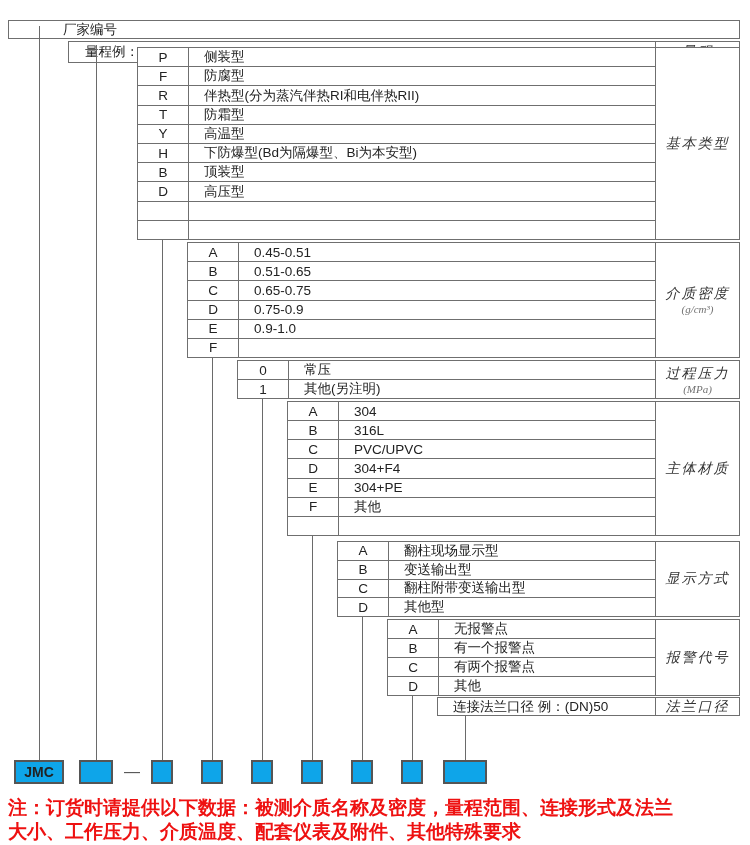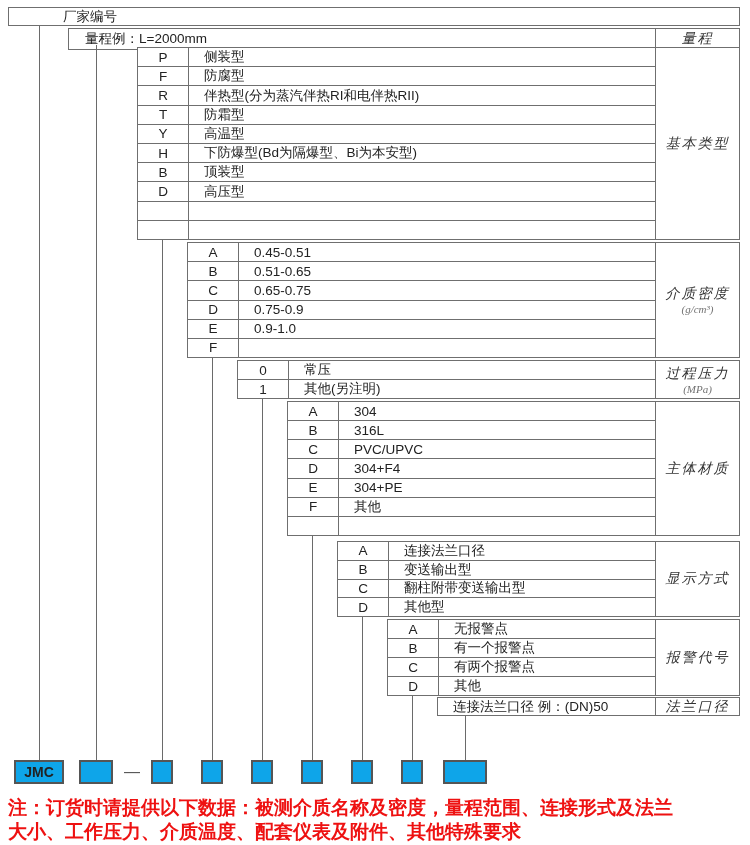--- a/index.html
+++ b/index.html
@@ -1,20 +1,20 @@
 <!DOCTYPE html>
 <html><head>
 <meta charset="utf-8">
 <style>
   html,body{margin:0;padding:0;background:#ffffff;}
   #canvas{
     position:relative;width:750px;height:845px;background:#ffffff;overflow:hidden;
     font-family:"Liberation Sans","DejaVu Sans",sans-serif;color:#222;
   }
-  .box{position:absolute;box-sizing:border-box;border:1px solid #6f6f6f;background:#fff;}
+  .box{position:absolute;box-sizing:border-box;border:1px solid #6f6f6f;background:#fff;margin-top:13px;}
   
   .toprow{display:flex;align-items:center;padding-left:54px;font-size:13.5px;}
   .rangerow{display:flex;}
   .rangerow .desc-only{flex:1;display:flex;align-items:center;padding-left:16px;font-size:13.5px;}
   
   .sec{position:absolute;box-sizing:border-box;border:1px solid #6f6f6f;background:#fff;display:flex;}
   .rows{flex:1;display:flex;flex-direction:column;}
   .row{flex:1;display:flex;border-top:1px solid #6f6f6f;min-height:0;}
   .row:first-child{border-top:none;}
   .code{width:50px;flex:0 0 50px;border-right:1px solid #6f6f6f;display:flex;align-items:center;justify-content:center;font-size:13.5px;}
@@ -176,21 +176,21 @@
     </div>
     <div class="cat">
       <div class="cat-main">主体材质</div>
     </div>
   </div>
 
   <div class="sec" style="left:337px;top:541px;width:403px;height:76px;">
     <div class="rows">
       <div class="row">
           <div class="code">A</div>
-          <div class="desc">连接法兰口径</div>
+          <div class="desc">翻柱现场显示型</div>
         </div>
       <div class="row">
           <div class="code">B</div>
           <div class="desc">变送输出型</div>
         </div>
       <div class="row">
           <div class="code">C</div>
           <div class="desc">翻柱附带变送输出型</div>
         </div>
       <div class="row">

